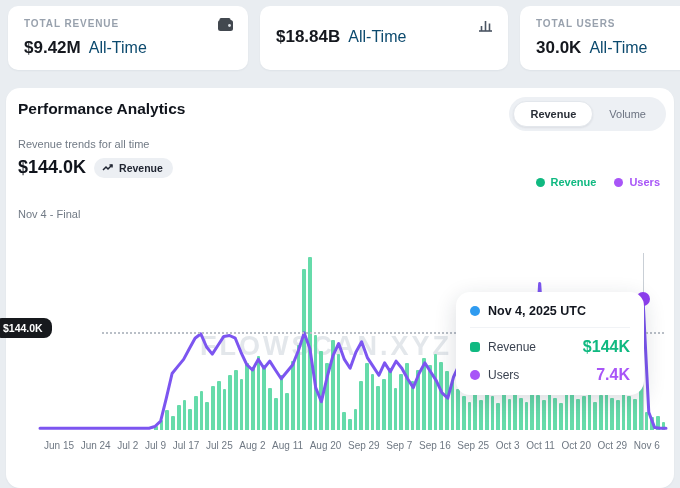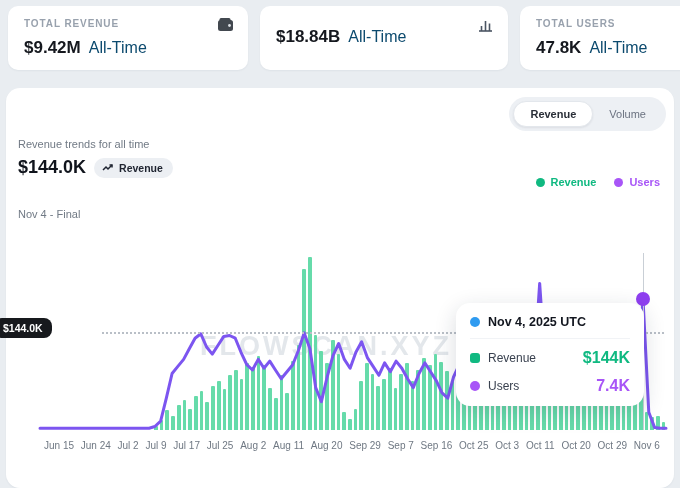--- a/index.html
+++ b/index.html
@@ -41,21 +41,21 @@
   .bars{position:absolute;inset:0;display:flex;align-items:flex-end;gap:2px;z-index:1;}
   .bar{flex:1;background:#66dbaa;border-radius:1px 1px 0 0;}
   .lineSvg{position:absolute;inset:0;width:100%;height:100%;z-index:2;overflow:visible;}
   .ref-line{position:absolute;left:62px;right:2px;top:85px;border-top:2px dotted #b9bfc7;z-index:3;}
   .ref-badge{position:absolute;left:-20px;top:75px;background:#17191d;color:#fff;font-size:10.5px;
     font-weight:700;padding:4px 9px;border-radius:8px;z-index:4;}
   .cursor-line{position:absolute;top:6px;bottom:0;width:1px;background:#c9cfd6;z-index:2;}
   .hl-dot{position:absolute;width:14px;height:14px;border-radius:50%;background:#8f3ff0;
     z-index:5;transform:translate(-50%,-50%);}
   
-  .tooltip{position:absolute;right:22px;top:56px;width:188px;background:#fff;border-radius:14px;
+  .tooltip{position:absolute;right:22px;top:45px;width:188px;background:#fff;border-radius:14px;
     box-shadow:0 6px 22px rgba(25,35,55,.16);padding:12px 14px 11px 14px;z-index:6;}
   .tt-date-row{display:flex;align-items:center;gap:8px;padding-bottom:9px;
     border-bottom:1px solid #f1f3f6;}
   .tt-date{font-size:12.5px;font-weight:700;color:#12161f;}
   .tt-dot{width:10px;height:10px;border-radius:50%;flex:none;}
   .tt-dot.sq{border-radius:3px;}
   .tt-row{display:flex;align-items:center;gap:8px;margin-top:10px;font-size:12px;color:#3a4250;}
   .tt-val{margin-left:auto;font-weight:700;font-size:16px;}
   
   .axis{position:absolute;left:38px;right:14px;top:352px;display:flex;
@@ -90,27 +90,28 @@
         </svg>
     </span>
     <div class="card-value-row">
       <span class="card-value">$18.84B</span>
       <span class="card-period">All-Time</span>
     </div>
   </div>
   <div class="card card3">
     <div class="card-label">TOTAL USERS</div>
     <div class="card-value-row">
-      <span class="card-value">47.8K</span>
+      <span class="card-value">30.0K</span>
       <span class="card-period">All-Time</span>
     </div>
   </div>
 </div>
 
 <div class="panel">
+  <div class="panel-title">Performance Analytics</div>
 
   <div class="toggle">
     <div class="toggle-opt sel">Revenue</div>
     <div class="toggle-opt">Volume</div>
   </div>
 
   <div class="panel-sub">Revenue trends for all time</div>
 
   <div class="headline">
     <span class="headline-value">$144.0K</span>
@@ -284,20 +285,20 @@
       <span>Jul 2</span>
       <span>Jul 9</span>
       <span>Jul 17</span>
       <span>Jul 25</span>
       <span>Aug 2</span>
       <span>Aug 11</span>
       <span>Aug 20</span>
       <span>Sep 29</span>
       <span>Sep 7</span>
       <span>Sep 16</span>
-      <span>Oct 25</span>
+      <span>Sep 25</span>
       <span>Oct 3</span>
       <span>Oct 11</span>
       <span>Oct 20</span>
       <span>Oct 29</span>
       <span>Nov 6</span>
     </div>
 </div>
 
 </body></html>

